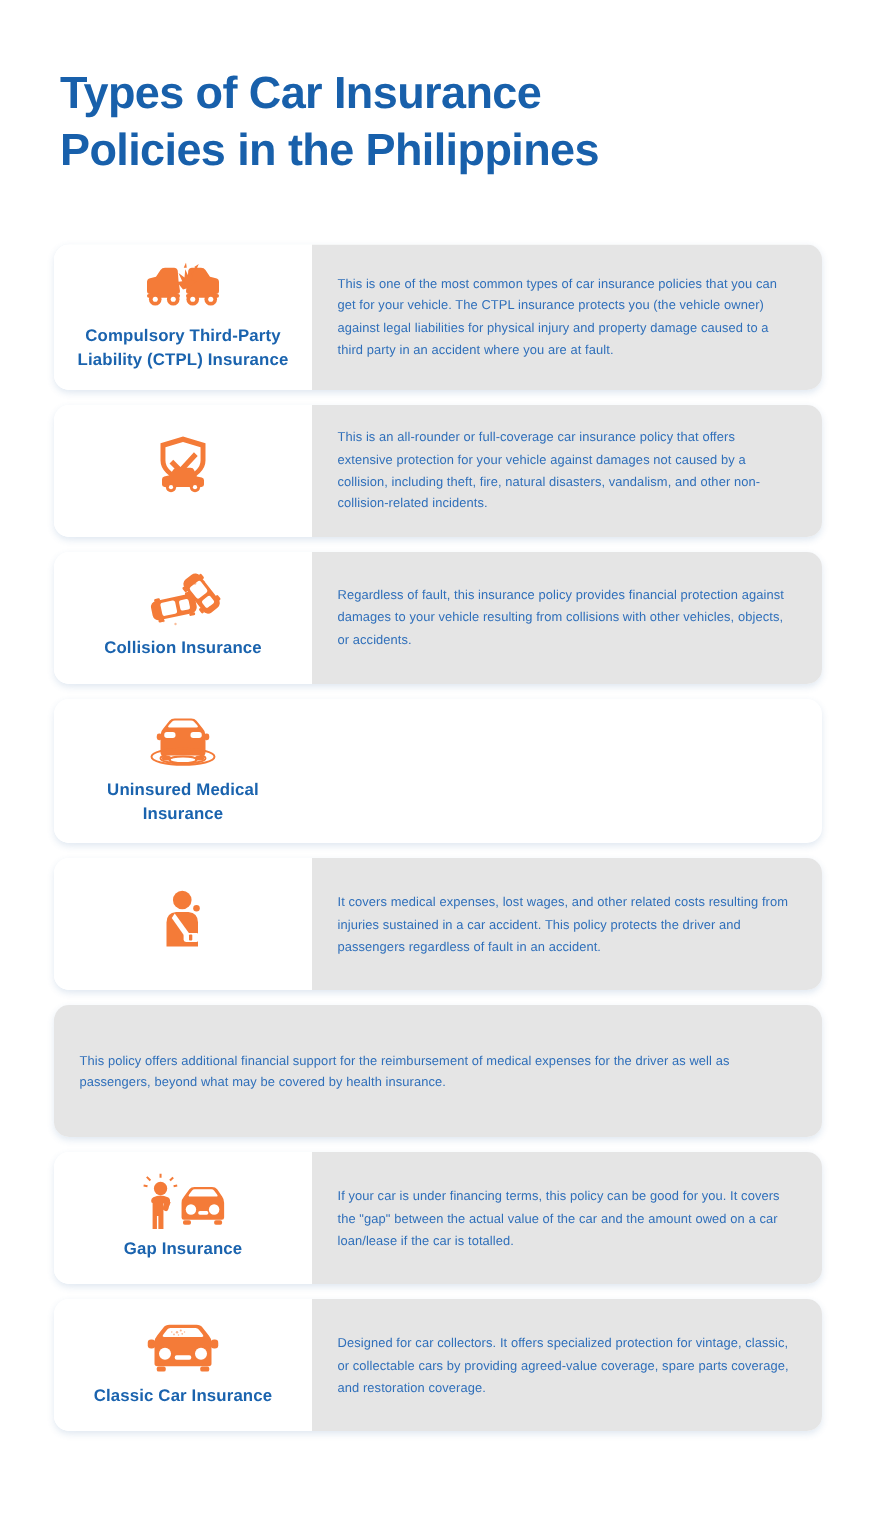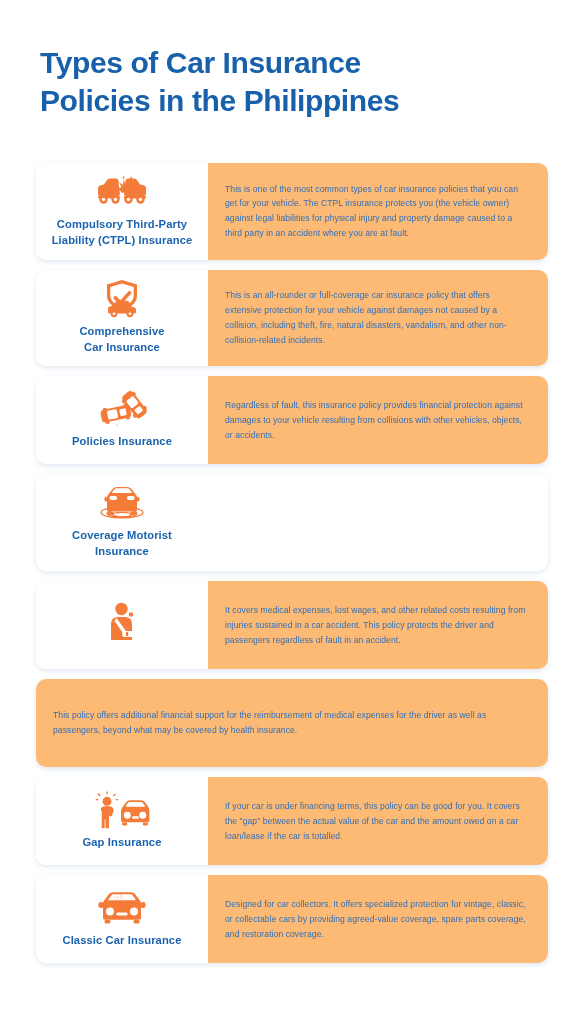--- a/index.html
+++ b/index.html
@@ -79,21 +79,21 @@
     font-size: 11.2px;
     font-weight: bold;
     line-height: 1.42;
     text-align: center;
     letter-spacing: 0.1px;
     white-space: pre-line;
   }
 
   .card-right {
     flex: 1 1 auto;
-    background: #fdba74;
+    background: #e5e5e5;
     display: flex;
     align-items: center;
     padding: 12px 20px 12px 17px;
   }
 
   .card-desc {
     color: #2f6fba;
     font-size: 8.6px;
     line-height: 1.72;
     letter-spacing: 0.06px;
@@ -150,22 +150,20 @@
               <path d="M22 1 L37 5.5 L37 17 Q37 26 22 32 Q7 26 7 17 L7 5.5 Z M22 4.6 L10.3 8.1 L10.3 17 Q10.3 24 22 28.6 Q33.7 24 33.7 17 L33.7 8.1 Z"></path>
               <path d="M15.5 16.5 L20.3 21.3 L29.3 11.5 L31.8 14 L20.3 26.3 L13 19 Z"></path>
               <path d="M8 33 L8 29.5 Q8 28 9.5 27.6 L13 26.8 L15.6 23 Q16.5 21.8 18.2 21.8 L27 21.8 Q28.8 21.8 29.4 23.4 L31.2 27.6 L34.5 28.4 Q36 28.8 36 30.2 L36 33 Q36 34.6 34.3 34.6 L9.7 34.6 Q8 34.6 8 33 Z"></path>
               <circle cx="14" cy="34.8" r="3.4"></circle>
               <circle cx="14" cy="34.8" r="1.4" fill="#ffffff"></circle>
               <circle cx="30" cy="34.8" r="3.4"></circle>
               <circle cx="30" cy="34.8" r="1.4" fill="#ffffff"></circle>
             </g>
           </svg>
         </div>
-        <div class="card-label">Comprehensive
-Car Insurance</div>
       </div>
       <div class="card-right">
         <p class="card-desc">This is an all-rounder or full-coverage car insurance policy that offers extensive protection for your vehicle against damages not caused by a collision, including theft, fire, natural disasters, vandalism, and other non-collision-related incidents.</p>
       </div>
     </div>
 
     <div class="card">
       <div class="card-left">
         <div class="icon-box">
           <svg width="54" height="38" viewBox="0 0 54 38">
@@ -192,21 +190,21 @@
                 <circle cx="30" cy="11" r="1"></circle>
                 <circle cx="35" cy="8" r="0.9"></circle>
                 <circle cx="41" cy="7" r="0.8"></circle>
                 <circle cx="14" cy="33" r="0.9"></circle>
                 <circle cx="22" cy="35" r="0.8"></circle>
                 <circle cx="45" cy="24" r="0.9"></circle>
               </g>
             </g>
           </svg>
         </div>
-        <div class="card-label">Policies Insurance</div>
+        <div class="card-label">Collision Insurance</div>
       </div>
       <div class="card-right">
         <p class="card-desc">Regardless of fault, this insurance policy provides financial protection against damages to your vehicle resulting from collisions with other vehicles, objects, or accidents.</p>
       </div>
     </div>
 
     <div class="card">
       <div class="card-left">
         <div class="icon-box">
           <svg width="52" height="38" viewBox="0 0 52 38">
@@ -220,21 +218,21 @@
               <rect x="12" y="28" width="6" height="3" rx="1.2"></rect>
               <rect x="34" y="28" width="6" height="3" rx="1.2"></rect>
               <g fill="none" stroke="#f47b38" stroke-width="1.3">
                 <ellipse cx="26" cy="28.5" rx="21" ry="5.4"></ellipse>
                 <ellipse cx="26" cy="29.5" rx="15" ry="3.6"></ellipse>
                 <ellipse cx="26" cy="30.5" rx="9" ry="2.2"></ellipse>
               </g>
             </g>
           </svg>
         </div>
-        <div class="card-label">Coverage Motorist
+        <div class="card-label">Uninsured Medical
 Insurance</div>
       </div>
     </div>
 
     <div class="card">
       <div class="card-left">
         <div class="icon-box">
           <svg width="34" height="40" viewBox="0 0 34 40">
             <g fill="#f47b38">
               <circle cx="16.5" cy="7" r="6.2"></circle>

